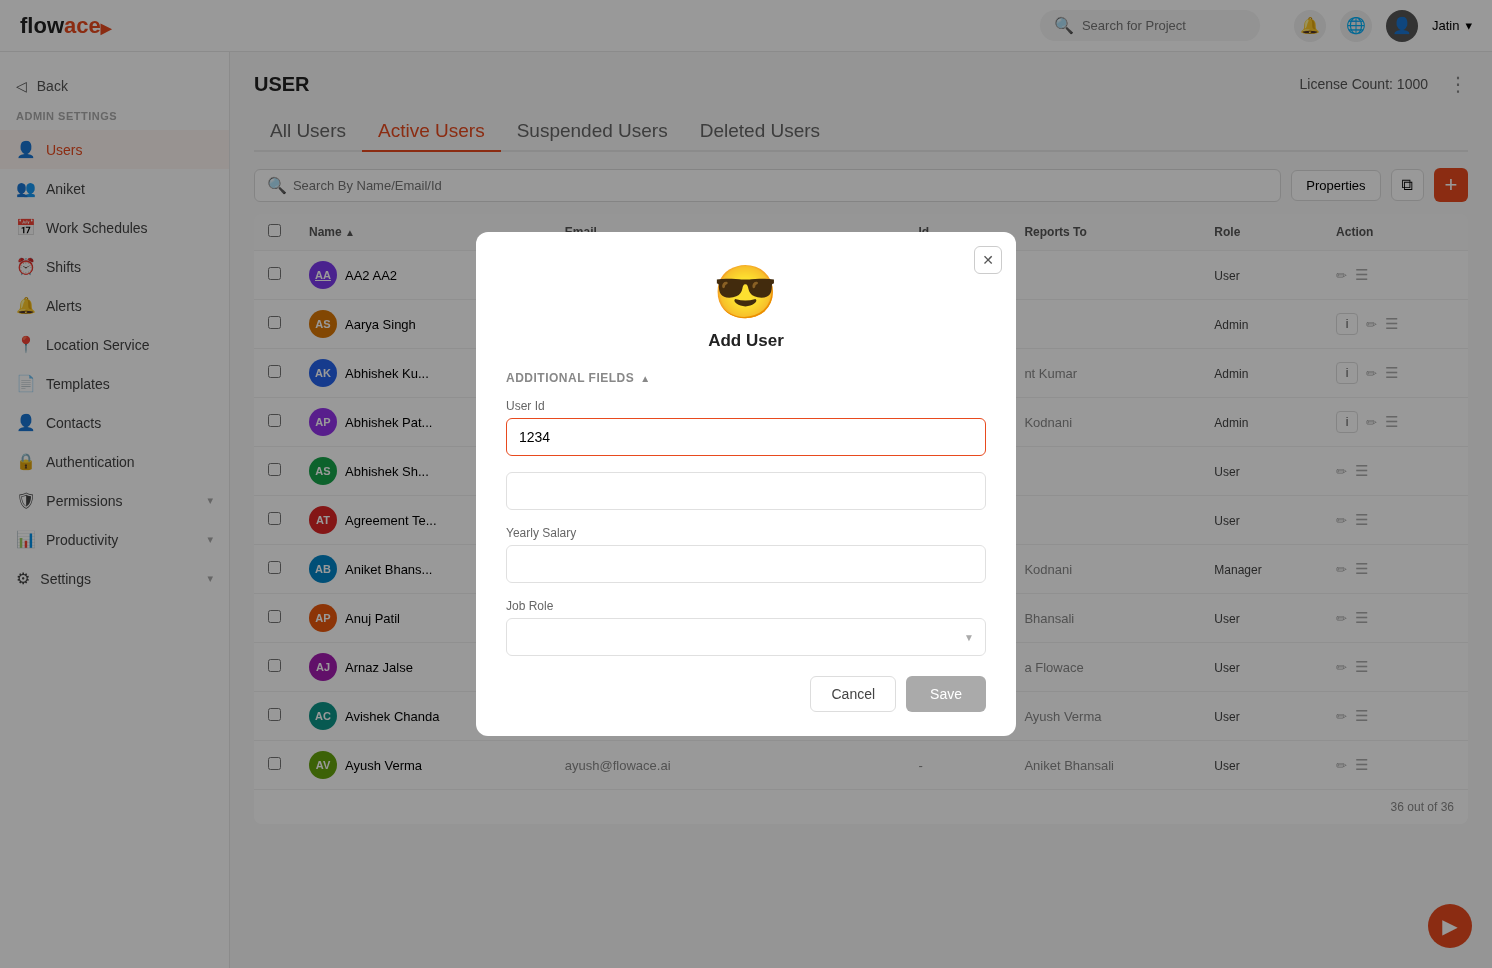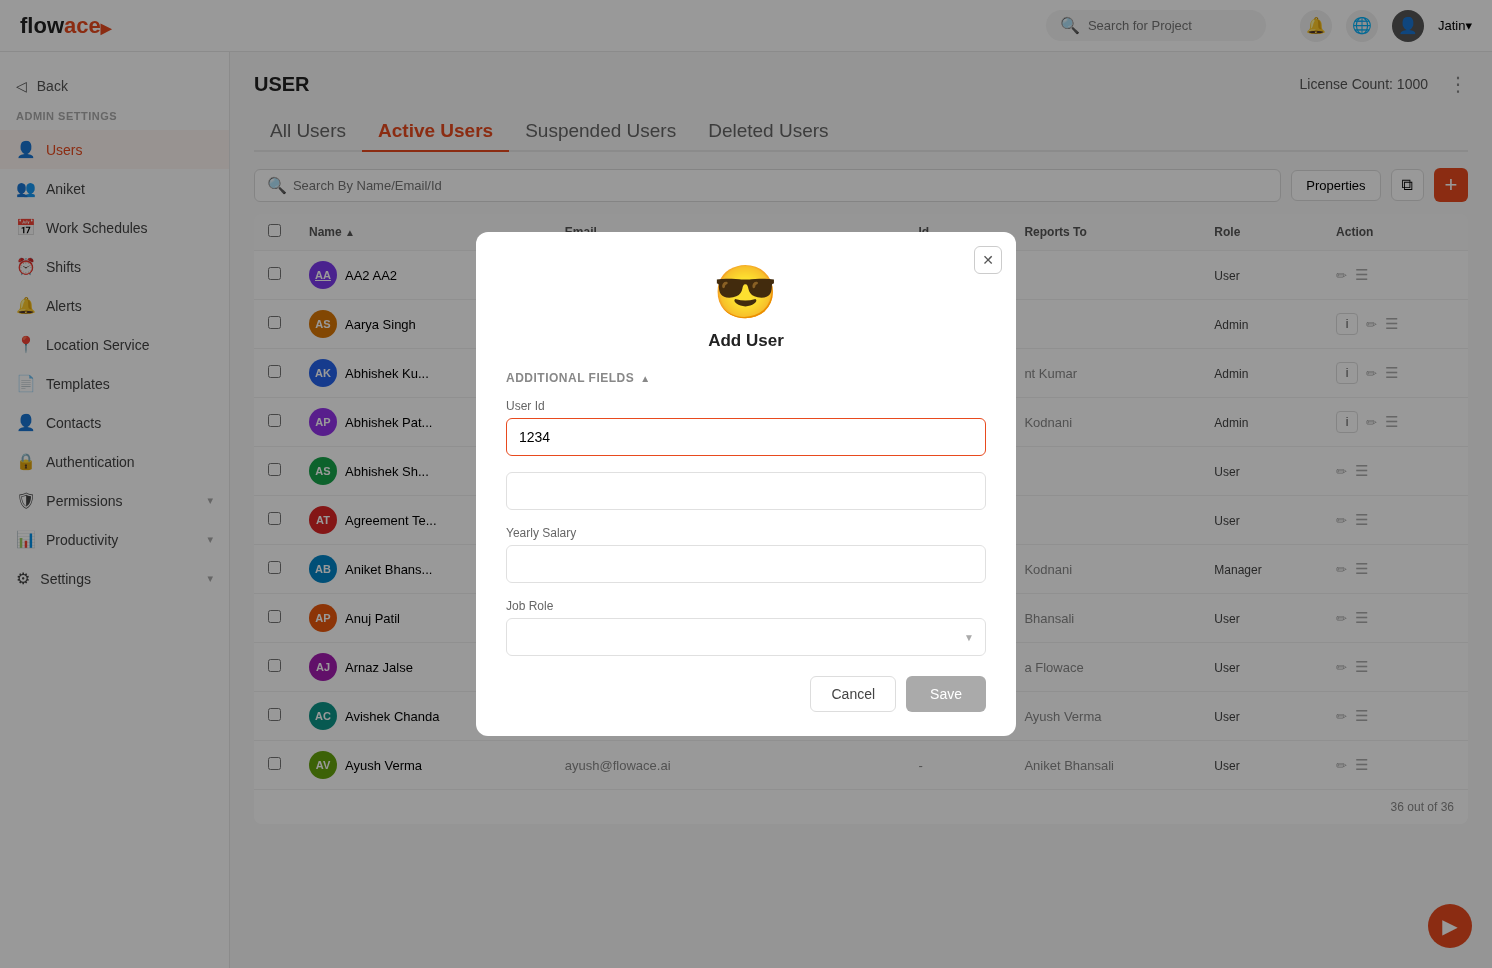--- a/index.html
+++ b/index.html
@@ -49,21 +49,21 @@
     }
     .topnav-icon {
       width: 32px; height: 32px;
       border-radius: 50%;
       background: #f0f0f0;
       display: flex; align-items: center; justify-content: center;
       cursor: pointer;
       font-size: 16px;
     }
     .user-btn {
-      display: flex; align-items: center; gap: 0;
+      display: flex; align-items: center; gap: 6px;
       cursor: pointer; font-size: 13px;
     }
 
     
     .layout {
       display: flex;
       height: calc(968px - 52px);
       margin-top: 52px;
     }
 
@@ -122,21 +122,21 @@
       margin-bottom: 16px;
     }
     .tab {
       padding: 8px 16px;
       font-size: 19px;
       color: #666;
       cursor: pointer;
       border-bottom: 2px solid transparent;
       margin-bottom: -2px;
     }
-    .tab.active { color: #e84a1e; border-bottom-color: #e84a1e; font-weight: 700; }
+    .tab.active { color: #e84a1e; border-bottom-color: #e84a1e; font-weight: 400; }
 
     
     .table-toolbar {
       display: flex;
       align-items: center;
       gap: 10px;
       margin-bottom: 12px;
     }
     .search-field {
       display: flex; align-items: center; gap: 6px;

